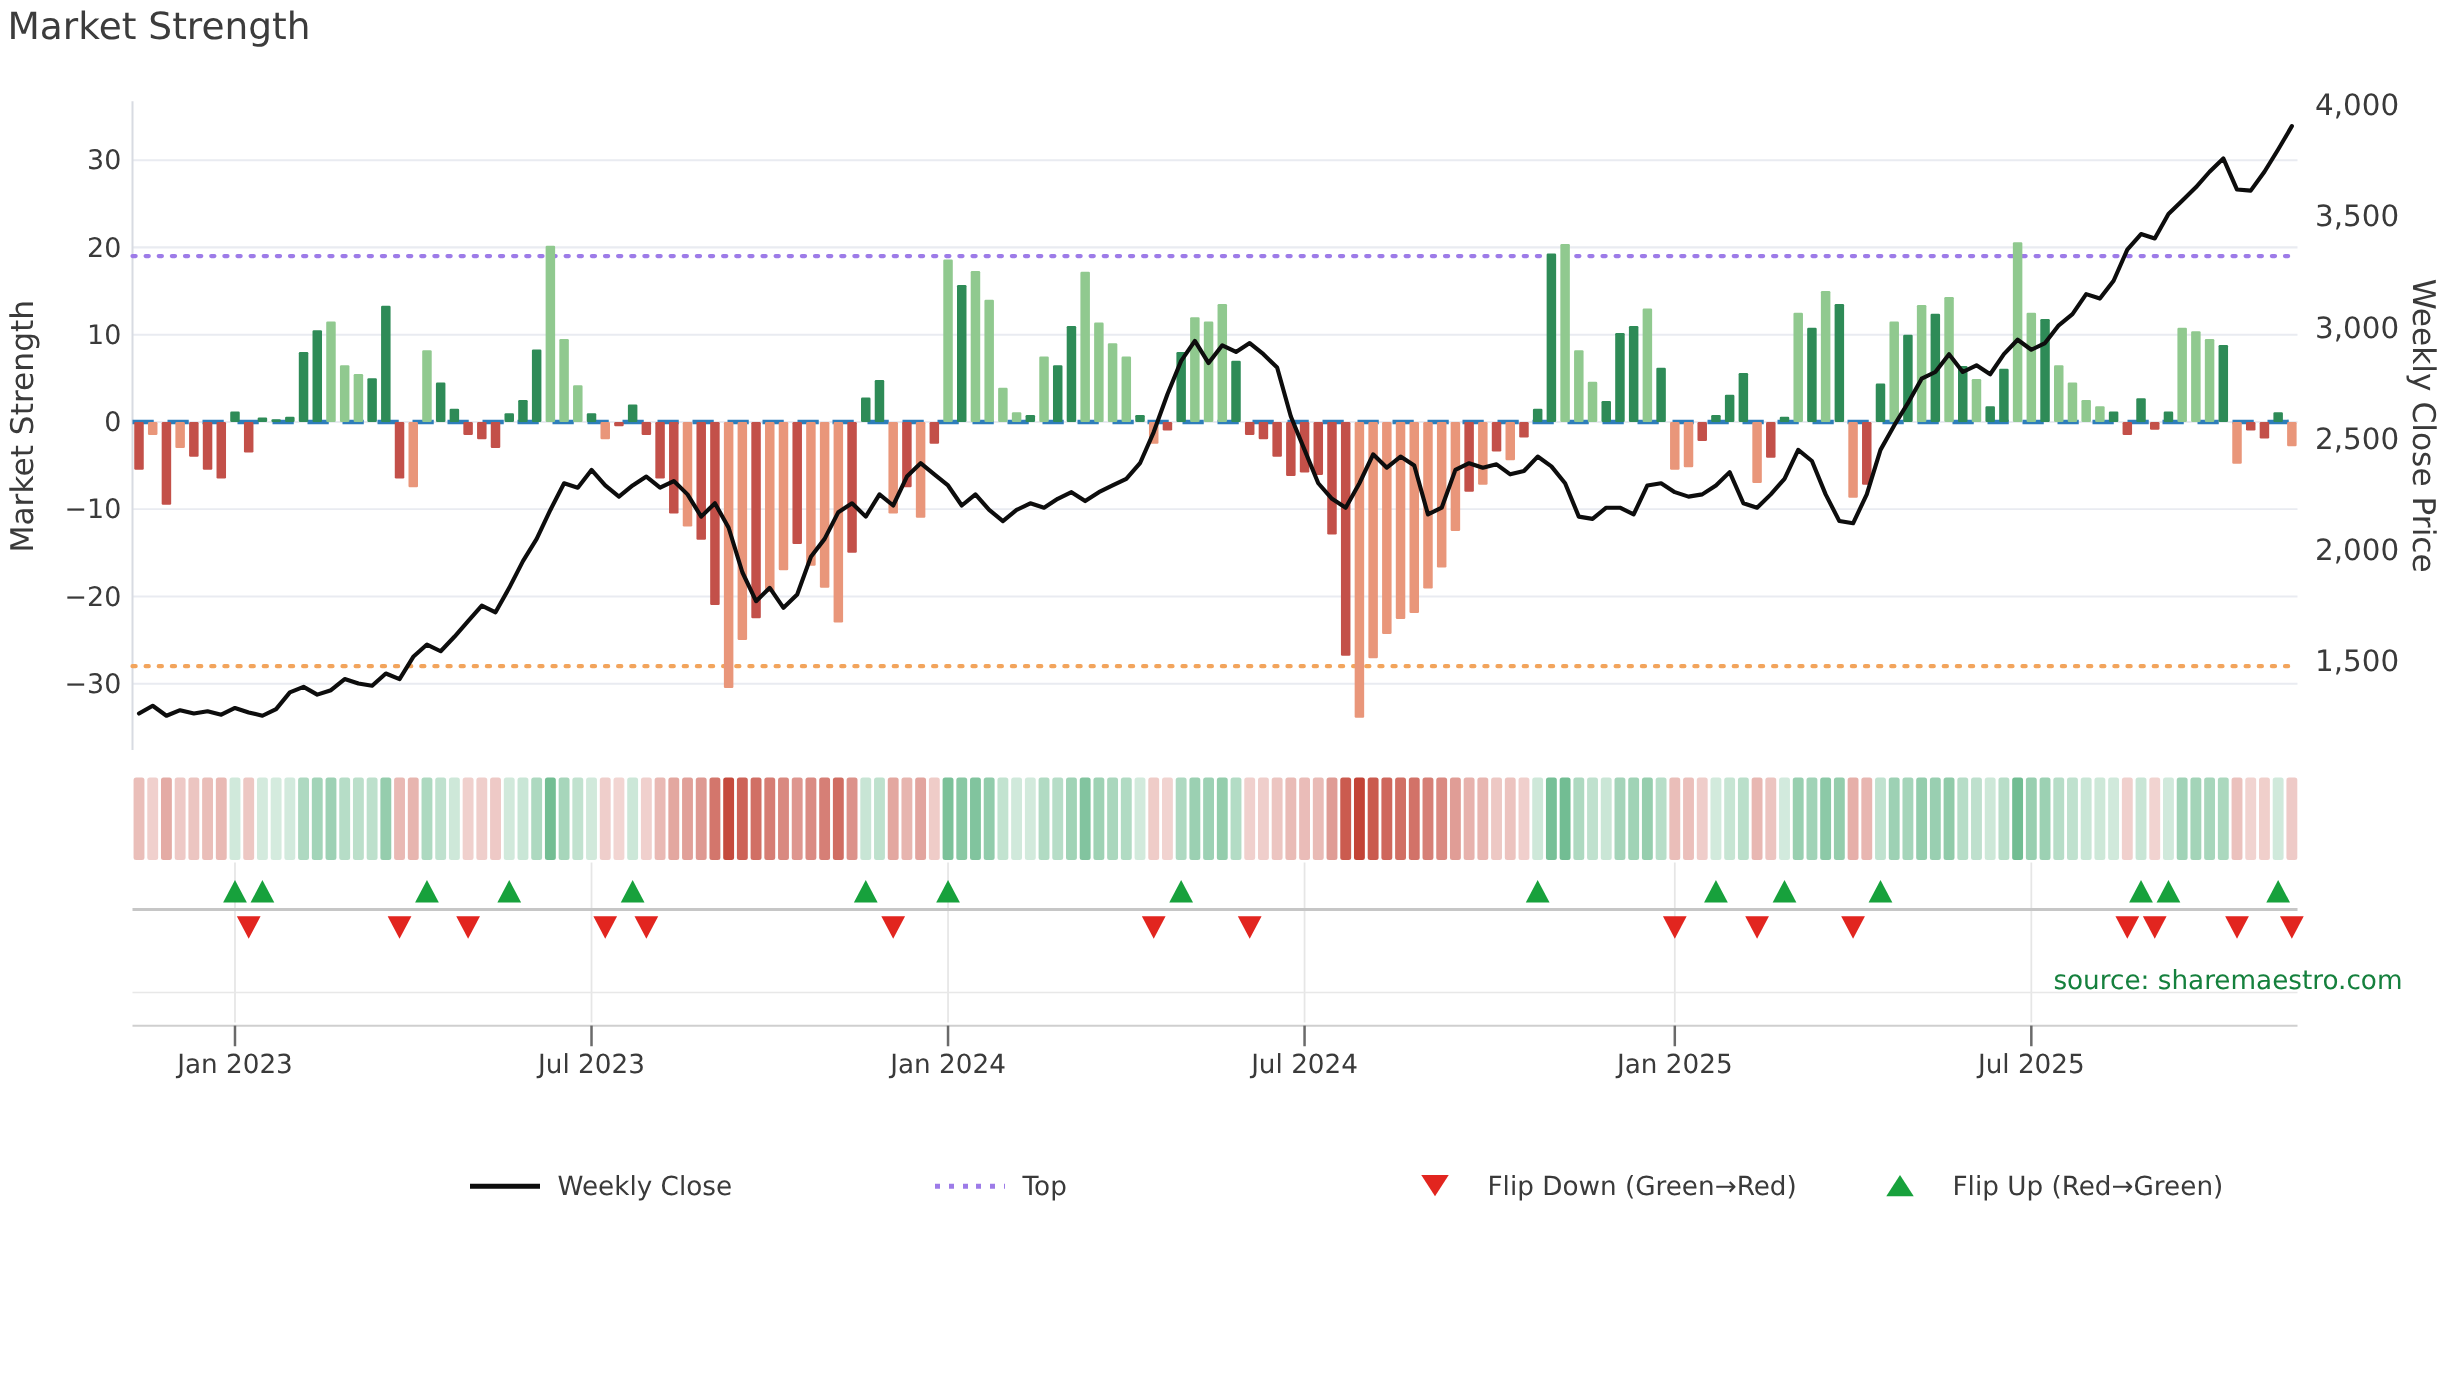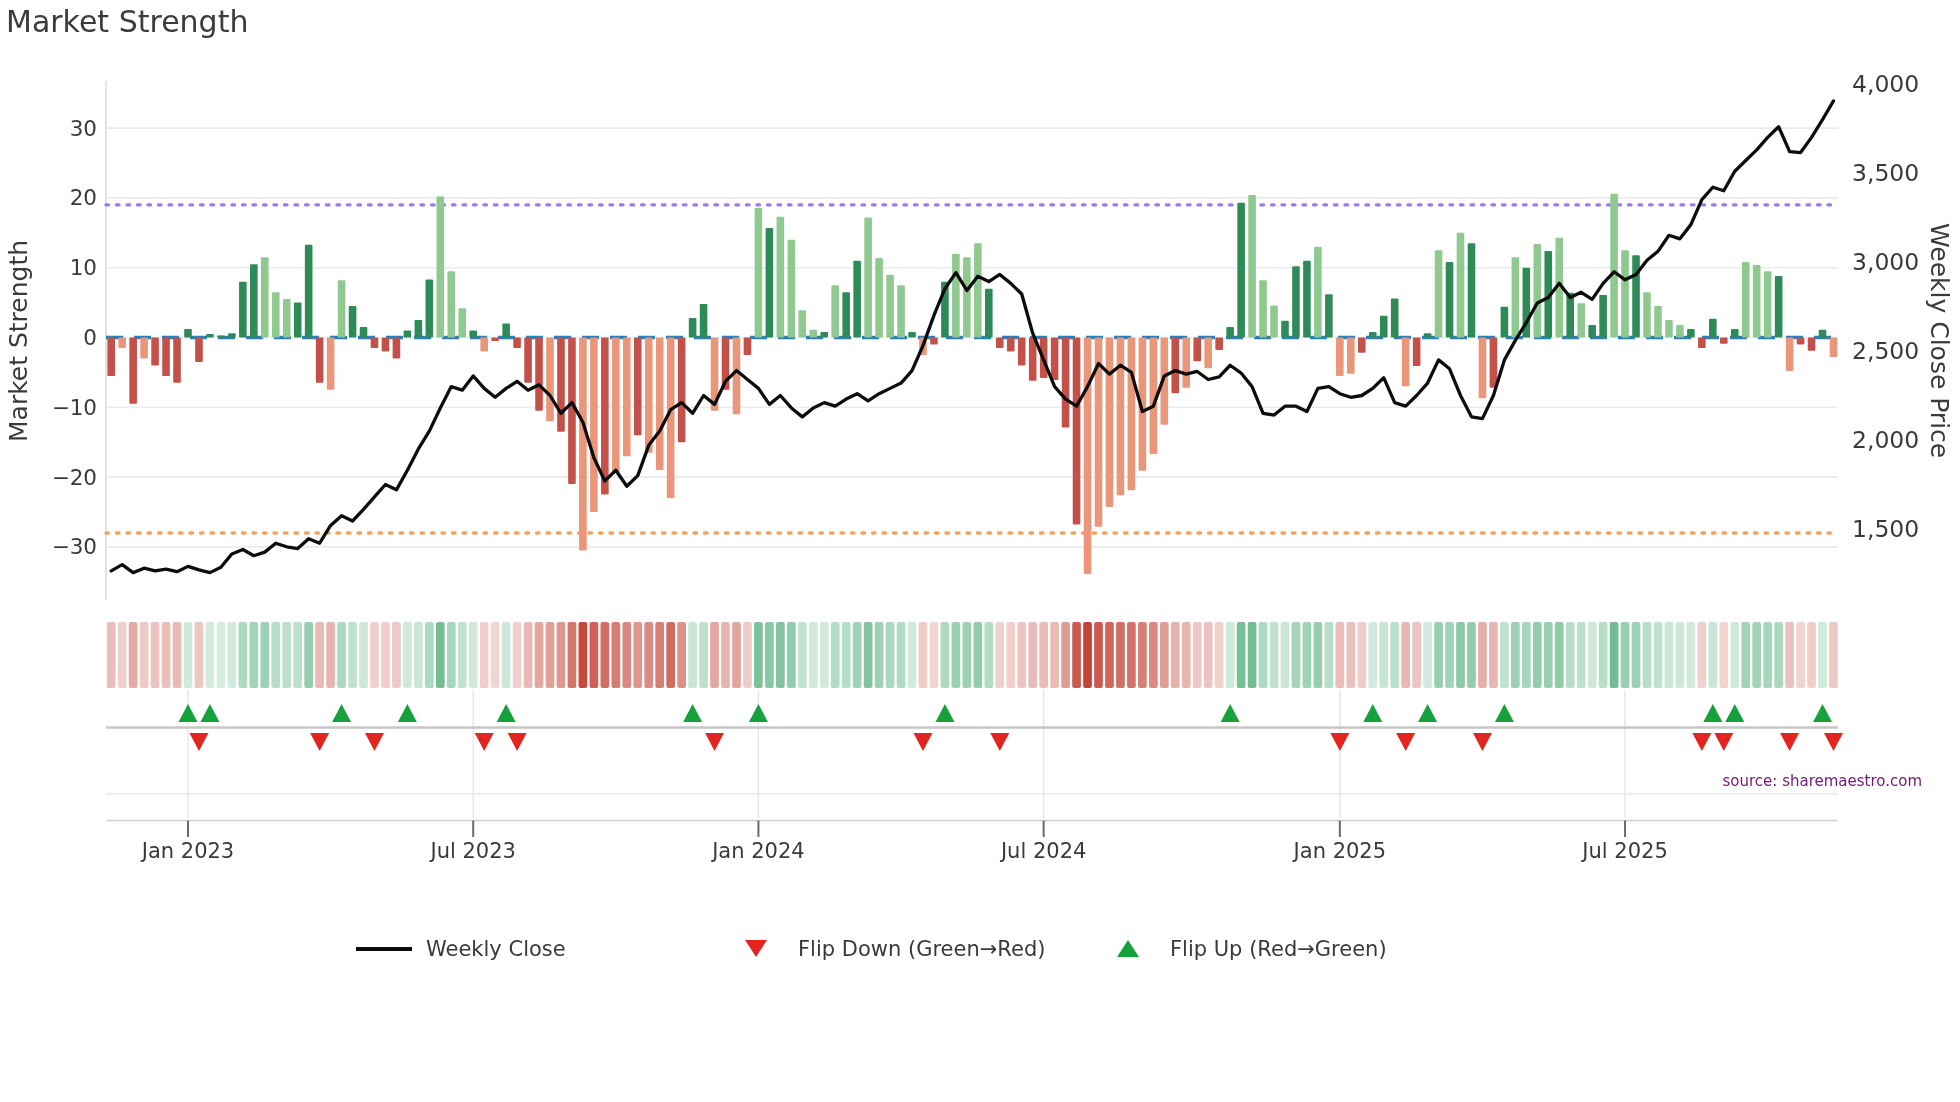--- a/index.html
+++ b/index.html
@@ -5,24 +5,24 @@
   html,body{margin:0;padding:0;background:#ffffff;}
   .stage{position:relative;width:1960px;height:1102px;background:#ffffff;overflow:hidden;
          font-family:"DejaVu Sans","Liberation Sans",sans-serif;color:#3a3a3a;border-radius:22px;}
   .chart-title{position:absolute;left:6px;top:4px;font-size:30px;color:#3c3c3c;}
   .ylabel-left{position:absolute;left:0px;top:81px;height:519px;width:36px;
     display:flex;align-items:center;justify-content:center;
     writing-mode:vertical-rl;transform:rotate(180deg);font-size:25px;color:#3a3a3a;}
   .ylabel-right{position:absolute;left:1920px;top:81px;height:519px;width:38px;
     display:flex;align-items:center;justify-content:center;
     writing-mode:vertical-rl;font-size:25px;color:#3a3a3a;}
-  .source-note{position:absolute;right:38px;top:772px;font-size:15px;color:#701a75;}
+  .source-note{position:absolute;right:38px;top:772px;font-size:21px;color:#15803d;}
   svg#plot{position:absolute;left:0;top:0;}
   svg text{font-family:"DejaVu Sans","Liberation Sans",sans-serif;}
-  .legend{position:absolute;left:356px;top:928px;display:grid;
+  .legend{position:absolute;left:376px;top:928px;display:grid;
     grid-template-columns:372px 372px 372px 372px;grid-auto-rows:41px;}
   .legend-item{display:flex;align-items:center;gap:14px;font-size:21px;color:#3a3a3a;}
   .sw{flex:0 0 auto;}
   .sw-line{width:56px;height:0;border-top:4px solid #0d0d0d;}
   .sw-dash{width:56px;height:4px;background:repeating-linear-gradient(90deg,#2e7ebb 0 15px,transparent 15px 26px);}
   .sw-dot-purple{width:56px;height:4px;background:repeating-linear-gradient(90deg,#9d7be8 0 4px,transparent 4px 11px);}
   .sw-dot-orange{width:56px;height:4px;background:repeating-linear-gradient(90deg,#f2a45c 0 4px,transparent 4px 11px);}
   .sw-tri-wrap{width:56px;display:flex;justify-content:center;}
   .sw-tri-up{width:0;height:0;border-left:11px solid transparent;border-right:11px solid transparent;border-bottom:17px solid #17a13c;}
   .sw-tri-down{width:0;height:0;border-left:11px solid transparent;border-right:11px solid transparent;border-top:17px solid #e2251f;}
@@ -433,20 +433,24 @@
     </svg>
 
   <div class="source-note">source: sharemaestro.com</div>
 
   <div class="legend">
     <div class="legend-item">
       <span class="sw sw-line"></span>
       <span>Weekly Close</span>
     </div>
     <div class="legend-item">
+      <span class="sw sw-dot-purple"></span>
+      <span>Top</span>
+    </div>
+    <div class="legend-item">
       <span class="sw sw-tri-wrap">
           <span class="sw-tri-down"></span>
         </span>
       <span>Flip Down (Green→Red)</span>
     </div>
     <div class="legend-item">
       <span class="sw sw-tri-wrap">
           <span class="sw-tri-up"></span>
         </span>
       <span>Flip Up (Red→Green)</span>

